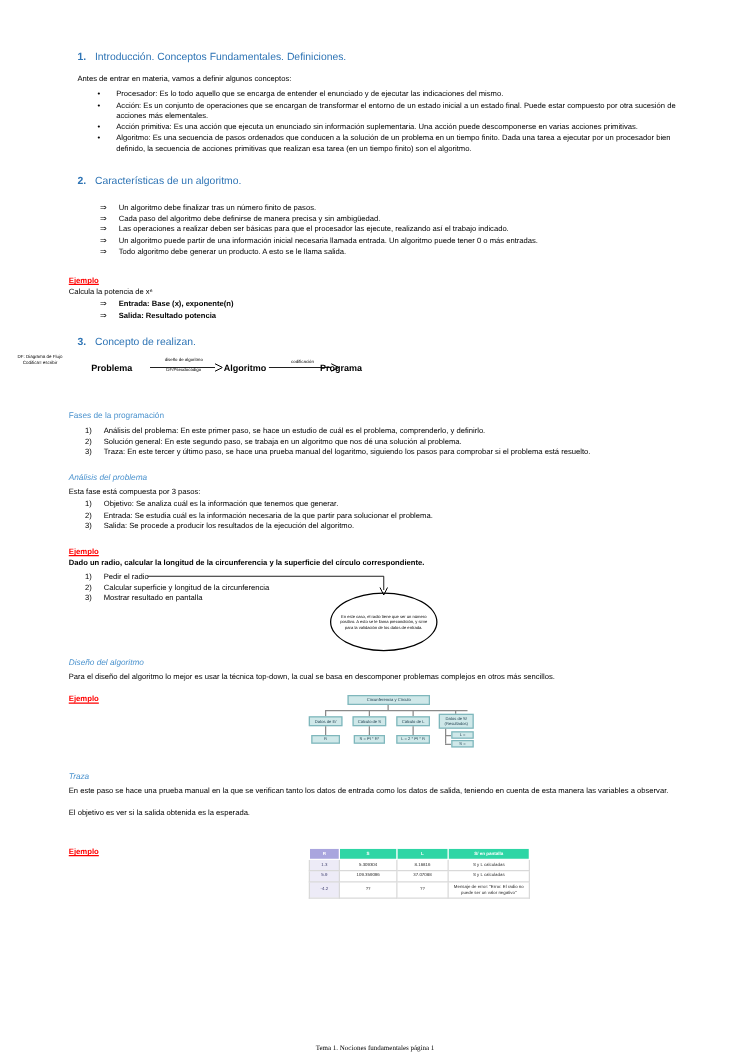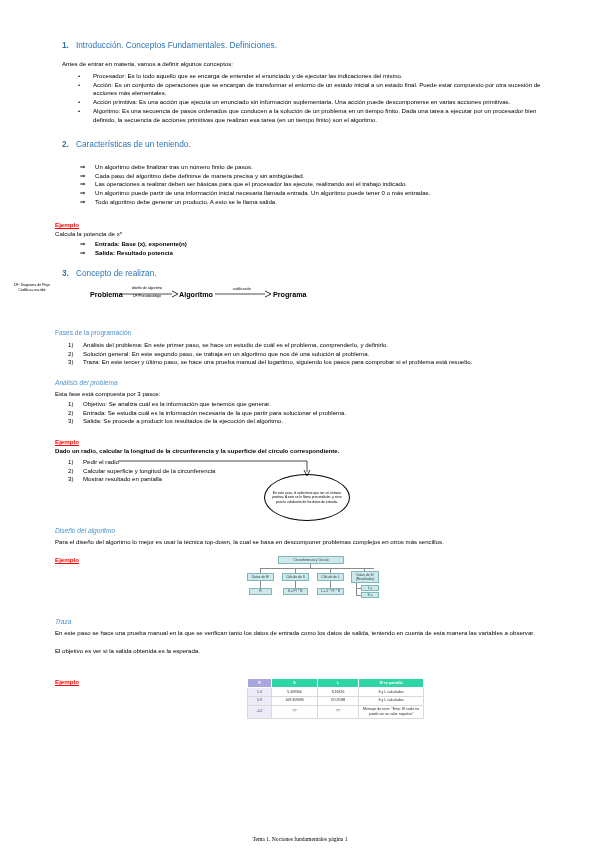--- a/index.html
+++ b/index.html
@@ -171,21 +171,21 @@
       <span class="bd">Acción primitiva: Es una acción que ejecuta un enunciado sin información suplementaria. Una acción puede descomponerse en varias acciones primitivas.</span>
     </div>
     <div class="row">
       <span class="mk">•</span>
       <span class="bd">Algoritmo: Es una secuencia de pasos ordenados que conducen a la solución de un problema en un tiempo finito. Dada una tarea a ejecutar por un procesador bien definido, la secuencia de acciones primitivas que realizan esa tarea (en un tiempo finito) son el algoritmo.</span>
     </div>
   </div>
 
   <div class="sec-head" style="top:139px;">
     <span class="num">2.</span>
-    <span class="txt">Características de un teniendo.</span>
+    <span class="txt">Características de un algoritmo.</span>
   </div>
 
   <div class="lst" style="left:80px; top:163px; width:460px;">
     <div class="row">
       <span class="mk arrow-mk">⇒</span>
       <span class="bd">Un algoritmo debe finalizar tras un número finito de pasos.</span>
     </div>
     <div class="row">
       <span class="mk arrow-mk">⇒</span>
       <span class="bd">Cada paso del algoritmo debe definirse de manera precisa y sin ambigüedad.</span>
@@ -222,40 +222,40 @@
     <span class="num">3.</span>
     <span class="txt">Concepto de realizan.</span>
   </div>
 
   <div id="program-diagram">
     <div class="pd-note">
       <div>DF: Diagrama de Flujo</div>
       <div>Codifica= escribir</div>
     </div>
 
-    <div class="pd-label" style="left:90px; top:9px;">Problema</div>
+    <div class="pd-label" style="left:73px; top:9px;">Problema</div>
 
     <div class="pd-arrowlabel" style="left:121px; top:5px; width:52px;">diseño de algoritmo</div>
     <div class="pd-arrowlabel" style="left:121px; top:13px; width:52px;">DF/Pseudocódigo</div>
 
     <svg class="arrow-svg" style="left:120px; top:9px;" width="58" height="8" viewBox="0 0 58 8">
       <line x1="0" y1="4" x2="52" y2="4" stroke="#000" stroke-width="0.7"></line>
       <path d="M52 1 L58 4 L52 7" fill="none" stroke="#000" stroke-width="0.8"></path>
     </svg>
 
     <div class="pd-label" style="left:179px; top:9px;">Algoritmo</div>
 
     <div class="pd-arrowlabel" style="left:222px; top:6px; width:40px;">codificación</div>
 
     <svg class="arrow-svg" style="left:215px; top:9px;" width="56" height="8" viewBox="0 0 56 8">
       <line x1="0" y1="4" x2="50" y2="4" stroke="#000" stroke-width="0.7"></line>
       <path d="M50 1 L56 4 L50 7" fill="none" stroke="#000" stroke-width="0.8"></path>
     </svg>
 
-    <div class="pd-label" style="left:273px; top:9px;">Programa</div>
+    <div class="pd-label" style="left:256px; top:9px;">Programa</div>
   </div>
 
   <div class="sub-head" style="top:329px;">Fases de la programación</div>
 
   <div class="lst" style="left:68px; top:341px; width:478px;">
     <div class="row">
       <span class="mk">1)</span>
       <span class="bd">Análisis del problema: En este primer paso, se hace un estudio de cuál es el problema, comprenderlo, y definirlo.</span>
     </div>
     <div class="row">

